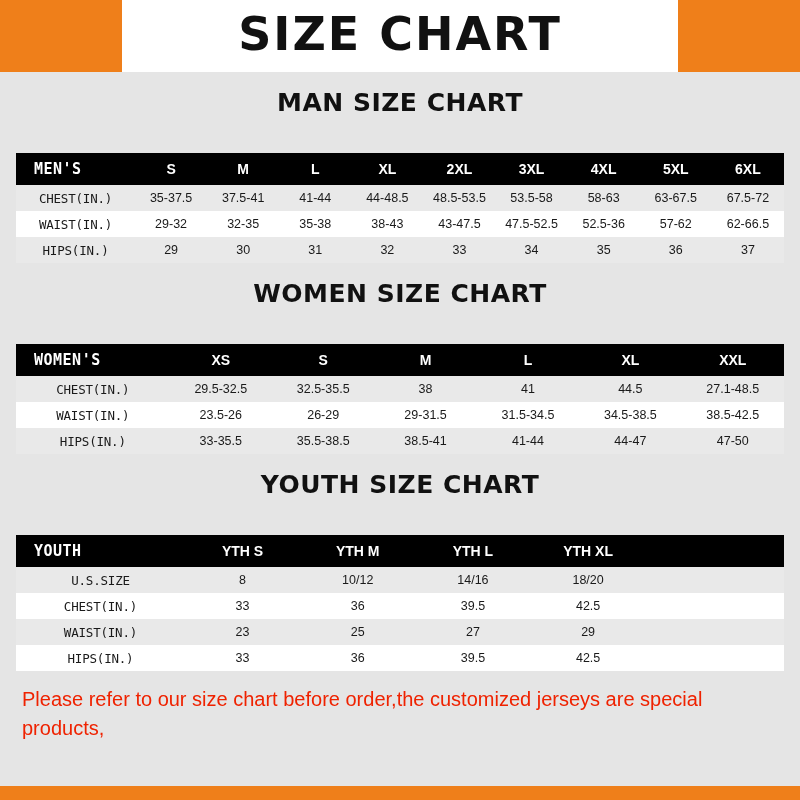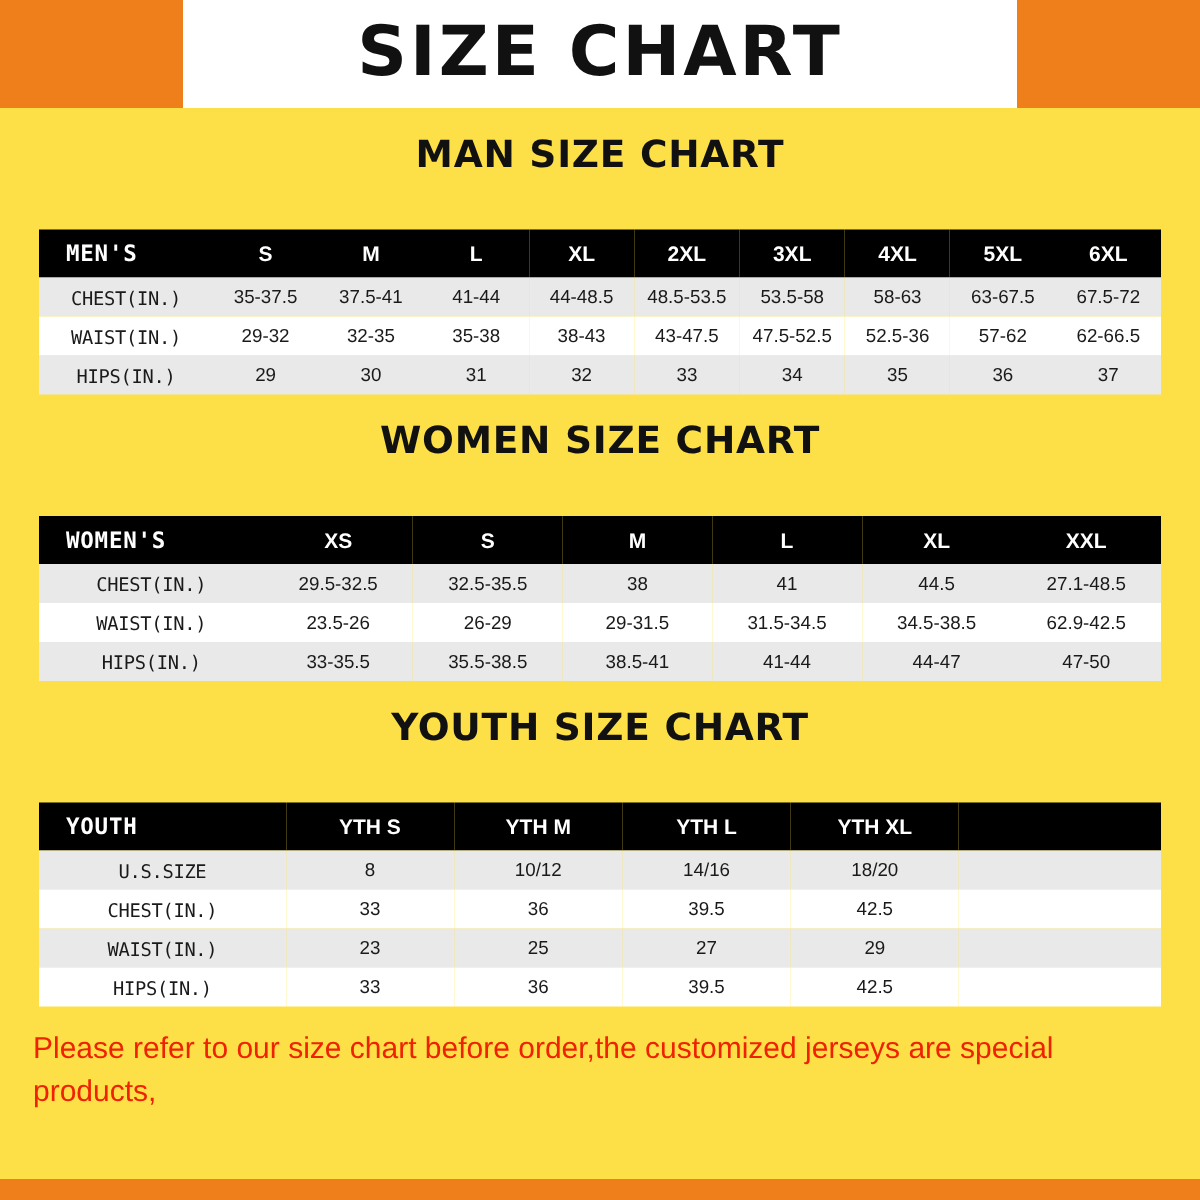--- a/index.html
+++ b/index.html
@@ -10,21 +10,21 @@
     width: 800px;
     height: 800px;
     background: #ffffff;
     font-family: "Liberation Sans", sans-serif;
     overflow: hidden;
   }
   .page {
     position: relative;
     width: 800px;
     height: 800px;
-    background: #fde047;
+    background: #e5e5e5;
     box-sizing: border-box;
   }
   
   .banner {
     position: relative;
     width: 100%;
     height: 72px;
     background: #ef7f1a;
     display: flex;
     align-items: center;
@@ -43,21 +43,21 @@
     font-weight: bold;
     font-size: 46px;
     letter-spacing: 2px;
     color: #111111;
     line-height: 1;
     padding-bottom: 4px;
   }
 
   
   .section {
-    padding: 0 26px;
+    padding: 0 16px;
     box-sizing: border-box;
   }
   .section-title {
     text-align: center;
     font-family: "DejaVu Sans", sans-serif;
     font-weight: bold;
     font-size: 25px;
     color: #111111;
     letter-spacing: 0.5px;
     margin: 16px 0 10px 0;
@@ -241,21 +241,21 @@
           <td>44.5</td>
           <td>27.1-48.5</td>
         </tr>
         <tr class="row-white">
           <td class="label">WAIST(IN.)</td>
           <td>23.5-26</td>
           <td>26-29</td>
           <td>29-31.5</td>
           <td>31.5-34.5</td>
           <td>34.5-38.5</td>
-          <td>62.9-42.5</td>
+          <td>38.5-42.5</td>
         </tr>
         <tr class="row-light">
           <td class="label">HIPS(IN.)</td>
           <td>33-35.5</td>
           <td>35.5-38.5</td>
           <td>38.5-41</td>
           <td>41-44</td>
           <td>44-47</td>
           <td>47-50</td>
         </tr>

